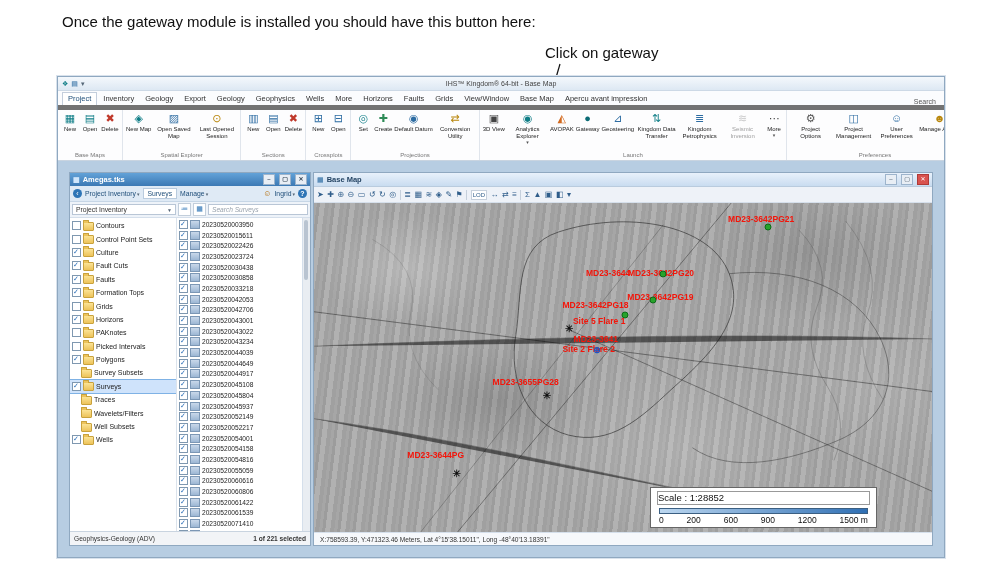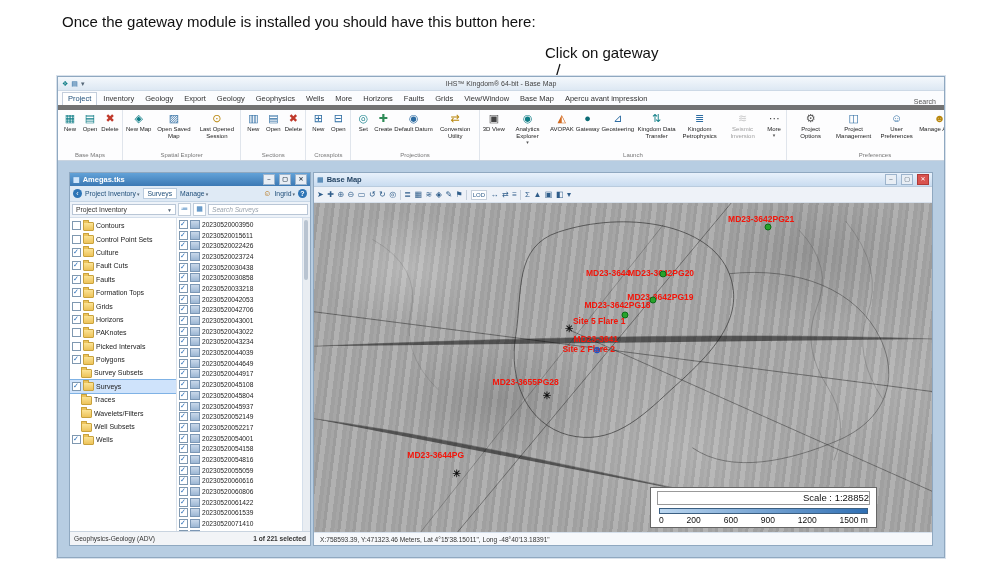--- a/index.html
+++ b/index.html
@@ -120,21 +120,21 @@
       repeating-linear-gradient(97deg, #a6a6a6 0 3px, #9c9c9c 3px 6px, #b1b1b1 6px 11px, #a0a0a0 11px 15px);
   }
   .contours{position:absolute;inset:0;width:100%;height:100%;}
   .map-label{position:absolute;font-size:8.5px;font-weight:600;white-space:nowrap;}
   .gdot{position:absolute;width:5px;height:5px;border-radius:50%;border:1px solid #0c6b18;transform:translate(-50%,-50%);}
   .well{position:absolute;font-size:10px;color:#111;font-weight:bold;transform:translate(-50%,-50%);line-height:10px;}
   .bluemark{position:absolute;font-size:9px;color:#1b57c9;font-weight:bold;transform:translate(-50%,-50%);line-height:9px;}
 
   .scalebox{position:absolute;right:55px;bottom:4px;width:213px;background:#fff;border:1px solid #666;
             padding:3px 6px 2px;z-index:5;}
-  .scale-title{border:1px solid #999;font-size:9.5px;text-align:right;padding:0 0 1px;color:#111;}
+  .scale-title{border:1px solid #999;font-size:9.5px;text-align:left;padding:0 0 1px;color:#111;}
   .scale-bar{height:4px;margin:3px 2px 1px;background:linear-gradient(90deg,#bcd7f0,#2f6fb4);border:1px solid #3b5f82;}
   .scale-nums{display:flex;justify-content:space-between;font-size:8.5px;color:#111;padding:0 2px;}
 
   .map-status{height:12px;flex:none;background:#f6f8fb;border-top:1px solid #d5dfeb;display:flex;
               align-items:center;font-size:6.6px;color:#333;padding:0 6px;}
 </style>
 </head>
 <body>
 
 <div class="page">
@@ -698,21 +698,21 @@
                 <span>600</span>
                 <span>900</span>
                 <span>1200</span>
                 <span>1500 m</span>
               </div>
           </div>
         <div class="map-label" style="left: 67%; top: 3.2%; color: rgb(243, 21, 10);">MD23-3642PG21</div>
             <div class="map-label" style="left: 44%; top: 19.8%; color: rgb(243, 21, 10);">MD23-3644</div>
             <div class="map-label" style="left: 50.8%; top: 19.8%; color: rgb(243, 21, 10);">MD23-3642PG20</div>
             <div class="map-label" style="left: 50.7%; top: 27%; color: rgb(243, 21, 10);">MD23-3642PG19</div>
-            <div class="map-label" style="left: 40.2%; top: 29.4%; color: rgb(243, 21, 10); margin-left: 22px;">MD23-3642PG18</div>
+            <div class="map-label" style="left: 40.2%; top: 29.4%; color: rgb(243, 21, 10);">MD23-3642PG18</div>
             <div class="map-label" style="left: 41.9%; top: 34.4%; color: rgb(243, 21, 10);">Site 5 Flare 1</div>
             <div class="map-label" style="left: 42%; top: 39.8%; color: rgb(243, 21, 10);">MD23-3641</div>
             <div class="map-label" style="left: 40.2%; top: 42.9%; color: rgb(243, 21, 10);">Site 2 Flare 2</div>
             <div class="map-label" style="left: 28.9%; top: 53%; color: rgb(243, 21, 10);">MD23-3655PG28</div>
             <div class="map-label" style="left: 15.1%; top: 75%; color: rgb(243, 21, 10);">MD23-3644PG</div>
             <div class="gdot" style="left: 73.5%; top: 7.4%; background: rgb(39, 163, 43);"></div>
             <div class="gdot" style="left: 56.5%; top: 21.6%; background: rgb(39, 163, 43);"></div>
             <div class="gdot" style="left: 54.8%; top: 29.6%; background: rgb(39, 163, 43);"></div>
             <div class="gdot" style="left: 50.4%; top: 34%; background: rgb(39, 163, 43);"></div>
             <div class="well" style="left: 41.3%; top: 38.4%;">✳</div>

